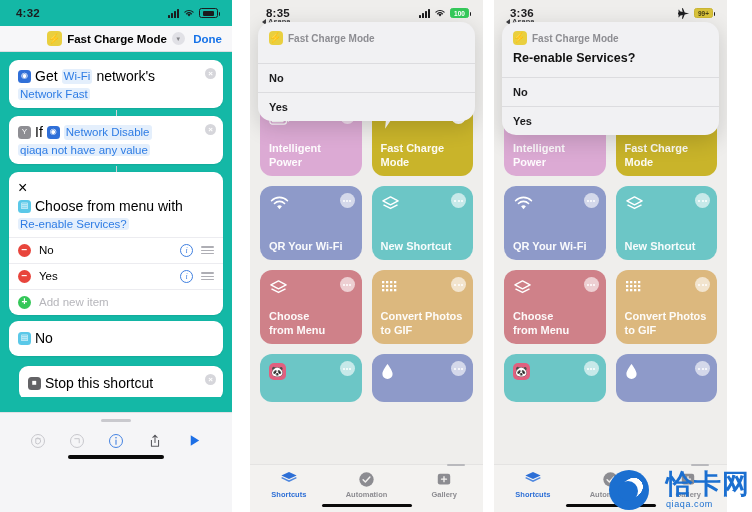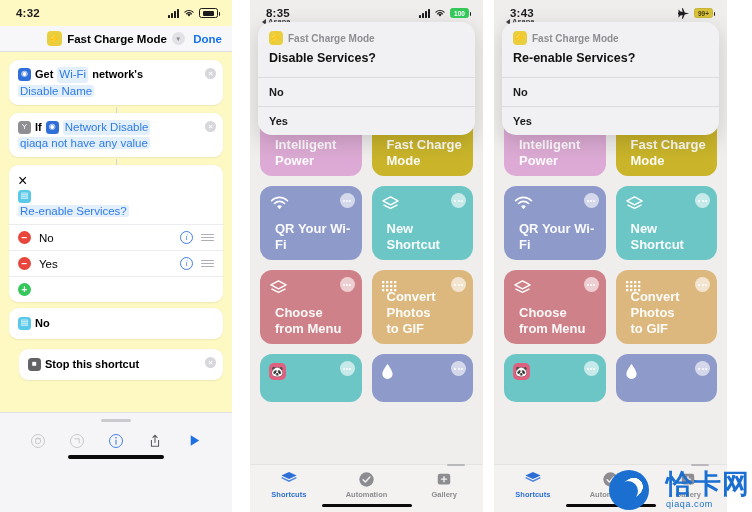--- a/index.html
+++ b/index.html
@@ -7,21 +7,21 @@
     width: 752px; height: 512px;
     background: #ffffff;
     font-family: "Liberation Sans", sans-serif;
     overflow: hidden;
     position: relative;
   }
   .stage { position: relative; width: 752px; height: 512px; display: flex; gap: 0; }
 
   
   .panel { position: relative; height: 512px; overflow: hidden; }
-  .p1 { width: 232px; background: #fef9c3; }
+  .p1 { width: 232px; background: #14b8a6; }
   .gap { width: 18px; background: #ffffff; height: 512px; }
   .p2 { width: 233px; background: #efeeec; }
   .p3 { width: 233px; background: #efeeec; }
 
   
   .statusbar {
     height: 26px; display: flex; align-items: center;
     justify-content: space-between; padding: 0 14px 0 16px;
     font-size: 11px; font-weight: bold; color: #1c1c1e;
     position: relative; z-index: 40;
@@ -92,21 +92,21 @@
   .row1 { display:flex; align-items:center; gap:4px; flex-wrap:wrap; line-height:1.35; }
   .sq {
     width:13px;height:13px;border-radius:3.5px;flex:none;
     display:flex;align-items:center;justify-content:center;
     font-size:8px; color:#fff;
   }
   .sq.blue { background:#2f6fd8; }
   .sq.gray { background:#8e8e93; }
   .sq.lblue { background:#5ac8e8; }
   .sq.dgray { background:#636366; }
-  .tk { font-size:11px; color:#000; font-weight:bold; }
+  .tk { font-size:14px; color:#000; font-weight:normal; }
   .pill {
     font-size:11.5px; color:#2e7ce4; background:#e4effc;
     border-radius:3px; padding:0 2px; font-weight:normal;
   }
   .line2 { margin-top:2px; font-size:11.5px; }
   .var-inline { color:#2e7ce4; background:#e4effc; border-radius:3px; padding:0 2px; }
 
   .connector {
     width:1px;height:6px;background:#d2d2d7;margin:0 auto;
   }
@@ -162,22 +162,22 @@
     position:absolute; right:7px; top:7px;
     width:15px;height:15px;border-radius:50%;
     background:rgba(255,255,255,.62);
     display:flex;align-items:center;justify-content:center;
     gap:1.3px;
   }
   .tile .dots i { width:2px;height:2px;border-radius:50%;background:#fff; display:block; }
   .tile .dots.solid { background:#fff; }
   .tile-ic { height:19px; display:flex; align-items:center; }
   .tile-name {
-    position:absolute; left:15px; bottom:7px; right:9px;
-    font-size:13px; font-weight:bold; line-height:1.22;
+    position:absolute; left:9px; bottom:7px; right:9px;
+    font-size:11px; font-weight:bold; line-height:1.22;
     color:rgba(255,255,255,.95);
   }
   .tile.cut { height:44px; border-radius:12px 12px 0 0; }
 
   
   .dialog {
     position:absolute; left:8px; right:8px; top:22px;
     background:#f1f1f3; border-radius:14px; overflow:hidden;
     box-shadow:0 6px 22px rgba(0,0,0,.16); z-index:30;
   }
@@ -265,21 +265,21 @@
     <div class="canvas">
 
       <div class="card">
         <div class="xbtn">×</div>
         <div class="row1">
           <div class="sq blue">◉</div>
           <span class="tk">Get</span>
           <span class="pill">Wi-Fi</span>
           <span class="tk">network's</span>
         </div>
-        <div class="line2"><span class="var-inline">Disable Name</span></div>
+        <div class="line2"><span class="var-inline">Network Fast</span></div>
       </div>
 
       <div class="connector"></div>
 
       <div class="card">
         <div class="xbtn">×</div>
         <div class="row1">
           <div class="sq gray">Y</div>
           <span class="tk">If</span>
           <div class="sq blue">◉</div>
@@ -288,20 +288,21 @@
         <div class="line2"><span class="var-inline">qiaqa not have any value</span></div>
       </div>
 
       <div class="connector"></div>
 
       <div class="menu-card">
         <div class="menu-head">
           <div class="xbtn">×</div>
           <div class="row1">
             <div class="sq lblue">▤</div>
+            <span class="tk">Choose from menu with</span>
           </div>
           <div class="line2"><span class="var-inline">Re-enable Services?</span></div>
         </div>
 
         <div class="menu-item">
           <div class="circ red">−</div>
           <div class="mi-label">No</div>
           <div class="info-ic">i</div>
           <div class="grip">
               <i></i>
@@ -316,20 +317,21 @@
           <div class="info-ic">i</div>
           <div class="grip">
               <i></i>
               <i></i>
               <i></i>
             </div>
         </div>
 
         <div class="menu-item">
           <div class="circ green">+</div>
+          <div class="mi-label dim">Add new item</div>
         </div>
       </div>
 
       <div style="height:6px"></div>
 
       <div class="card" style="padding:8px 9px;">
         <div class="row1">
           <div class="sq lblue">▤</div>
           <span class="tk">No</span>
         </div>
@@ -550,21 +552,20 @@
     </div>
 
     <div class="dialog">
       <div class="dlg-head">
         <div class="dlg-app">
           <div class="dlg-appic">
               <span class="bolt">⚡</span>
             </div>
           <div class="dlg-appname">Fast Charge Mode</div>
         </div>
-        <div class="dlg-q">Disable Services?</div>
       </div>
       <div class="dlg-opt">No</div>
       <div class="dlg-opt">Yes</div>
     </div>
 
     <div class="tabbar">
       <div class="sheet-grab"></div>
       <div class="tab active">
         <div class="tab-ic">
           <svg width="18" height="16" viewBox="0 0 20 18">
@@ -594,21 +595,21 @@
         <div class="tab-lb">Gallery</div>
       </div>
       <div class="home-ind2"></div>
     </div>
   </div>
 
   <div class="gap" style="width:11px"></div>
 
   <div class="panel p3">
     <div class="statusbar">
-      <div class="sb-time">3:43</div>
+      <div class="sb-time">3:36</div>
       <div class="sb-right">
         <svg width="13" height="13" viewBox="0 0 14 14">
           <path d="M13 7 L8.3 8.2 L6.4 12.6 L5.3 12.6 L6.1 8.6 L3.1 9.3 L2.3 11 L1.5 11 L1.8 8.8 L1 7 L1.8 5.2 L1.5 3 L2.3 3 L3.1 4.7 L6.1 5.4 L5.3 1.4 L6.4 1.4 L8.3 5.8 Z" fill="#1c1c1e"></path>
         </svg>
         <div class="batt amber">99+</div>
       </div>
     </div>
     <div class="backlink">
       <span class="tri"></span>
       <span>Asana</span>

